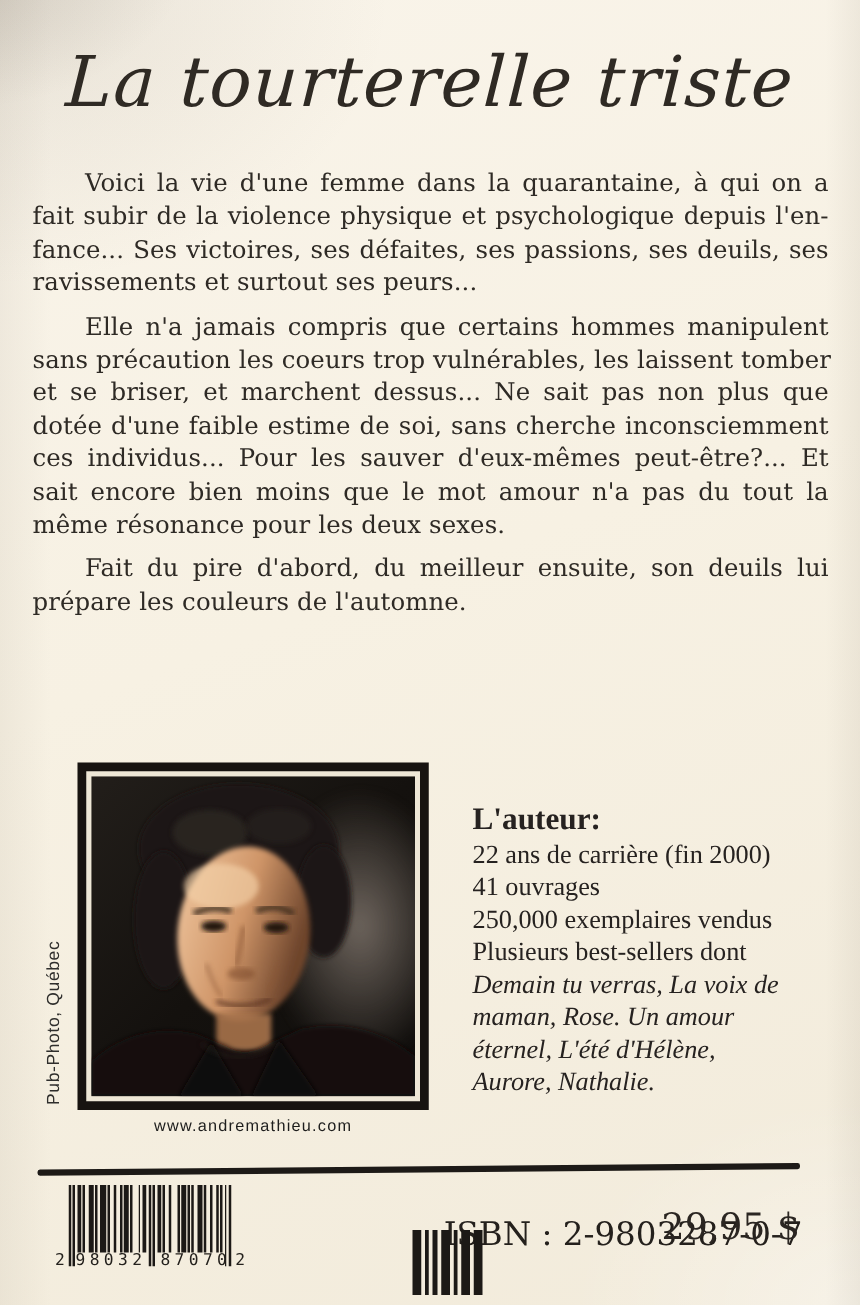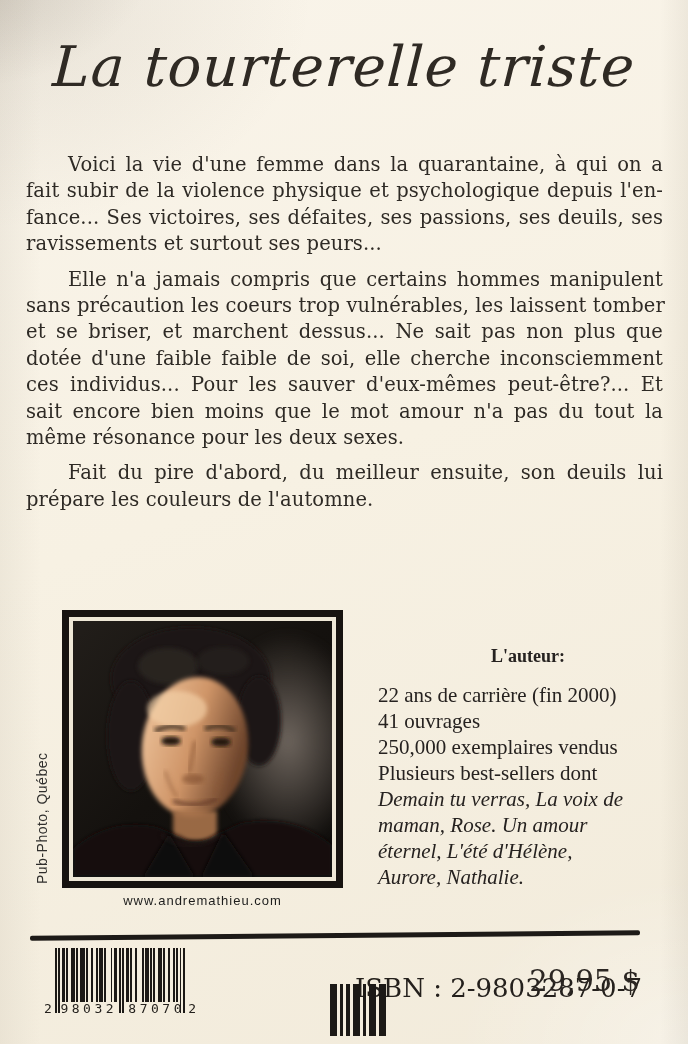--- a/index.html
+++ b/index.html
@@ -22,21 +22,21 @@
   
   .title{
     position:absolute;left:0;top:34px;width:100%;
     text-align:center;
     font-style:italic;font-weight:500;
     font-size:56px;letter-spacing:1px;
     color:#2f2a24;
     transform:skewX(-3deg);
   }
   
-  .synopsis{position:absolute;left:26px;top:152px;width:637px;
+  .synopsis{position:absolute;left:26px;top:134px;width:637px;
     font-size:19.5px;line-height:26.4px;letter-spacing:0.1px;color:#2e2a25;}
   .synopsis .para{margin:0 0 9px 0;}
   .line{text-align:justify;text-align-last:justify;white-space:nowrap;}
   .line.first{text-indent:42px;}
   .line.last{text-align-last:left;}
   
   .photo-frame{
     position:absolute;left:62px;top:610px;
     width:281px;height:278px;box-sizing:border-box;
     border:7px solid #171310;background:#eee7d6;padding:4px;
@@ -52,21 +52,21 @@
   .website{
     position:absolute;left:62px;top:893px;width:281px;
     text-align:center;
     font-family:"Liberation Sans", sans-serif;
     font-size:13px;letter-spacing:1px;color:#1d1d1c;font-weight:500;
   }
   
   .author{position:absolute;left:378px;top:643px;width:300px;
     font-family:"Liberation Serif","DejaVu Serif",serif;
     font-size:21px;line-height:26px;color:#262220;}
-  .author .heading{font-weight:bold;font-size:18px;margin-bottom:13px;text-align:center;}
+  .author .heading{font-weight:bold;font-size:25px;margin-bottom:1px;}
   .aline{text-align:left;white-space:nowrap;}
   .works .aline{font-style:italic;}
   
   .rule{position:absolute;left:30px;top:933px;width:610px;height:4.5px;
     background:#1d1a17;transform:rotate(-0.5deg);border-radius:2px;}
   .isbn{position:absolute;left:342px;top:973px;width:300px;
     text-align:right;font-size:26px;color:#24201c;}
   .price{position:absolute;left:440px;top:964px;width:200px;
     text-align:right;font-size:29px;color:#2b2622;}
   .bc-wrap{position:absolute;left:44px;top:948px;width:152px;}
@@ -92,21 +92,21 @@
     <div class="para">
         <div class="line first">Voici la vie d'une femme dans la quarantaine, à qui on a</div>
         <div class="line">fait subir de la violence physique et psychologique depuis l'en-</div>
         <div class="line">fance... Ses victoires, ses défaites, ses passions, ses deuils, ses</div>
         <div class="line last">ravissements et surtout ses peurs...</div>
       </div>
     <div class="para">
         <div class="line first">Elle n'a jamais compris que certains hommes manipulent</div>
         <div class="line">sans précaution les coeurs trop vulnérables, les laissent tomber</div>
         <div class="line">et se briser, et marchent dessus... Ne sait pas non plus que</div>
-        <div class="line">dotée d'une faible faible de soi, elle cherche inconsciemment</div>
+        <div class="line">dotée d'une faible estime de soi, sans cherche inconsciemment</div>
         <div class="line">ces individus... Pour les sauver d'eux-mêmes peut-être?... Et</div>
         <div class="line">sait encore bien moins que le mot amour n'a pas du tout la</div>
         <div class="line last">même résonance pour les deux sexes.</div>
       </div>
     <div class="para">
         <div class="line first">Fait du pire d'abord, du meilleur ensuite, son deuils lui</div>
         <div class="line last">prépare les couleurs de l'automne.</div>
       </div>
   </div>
 

